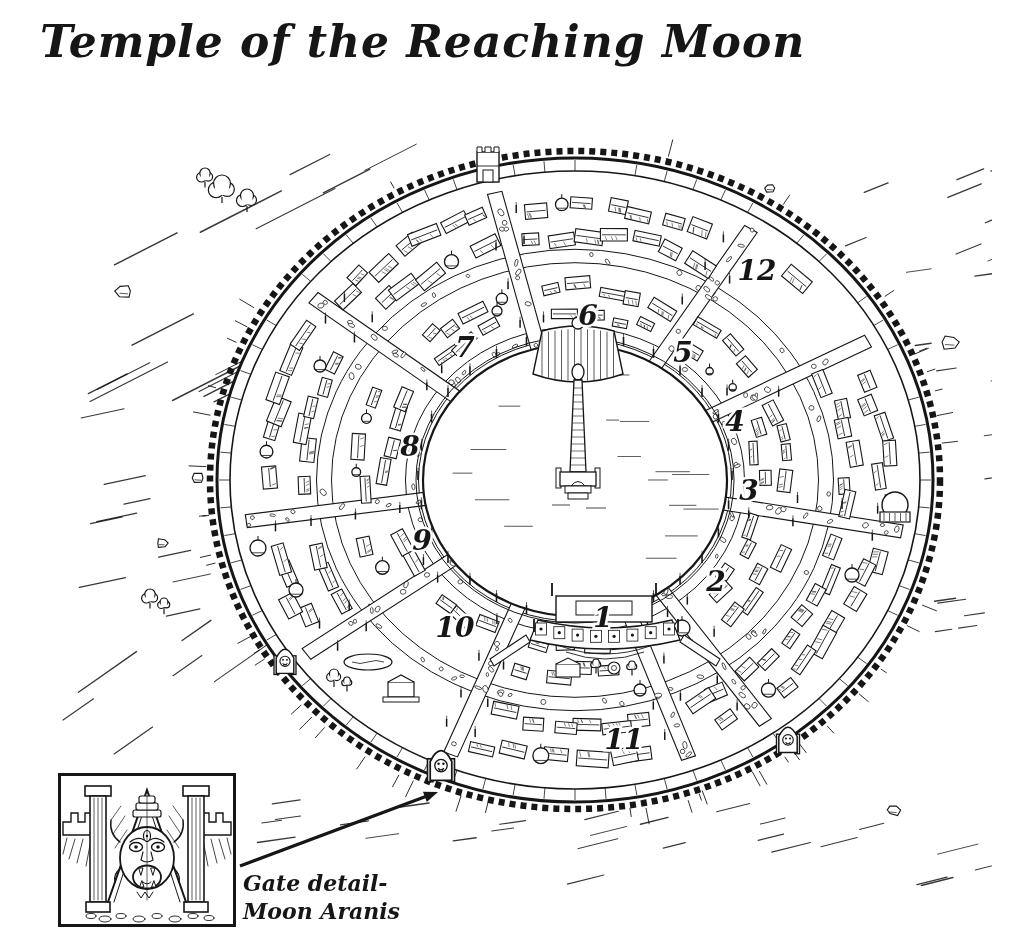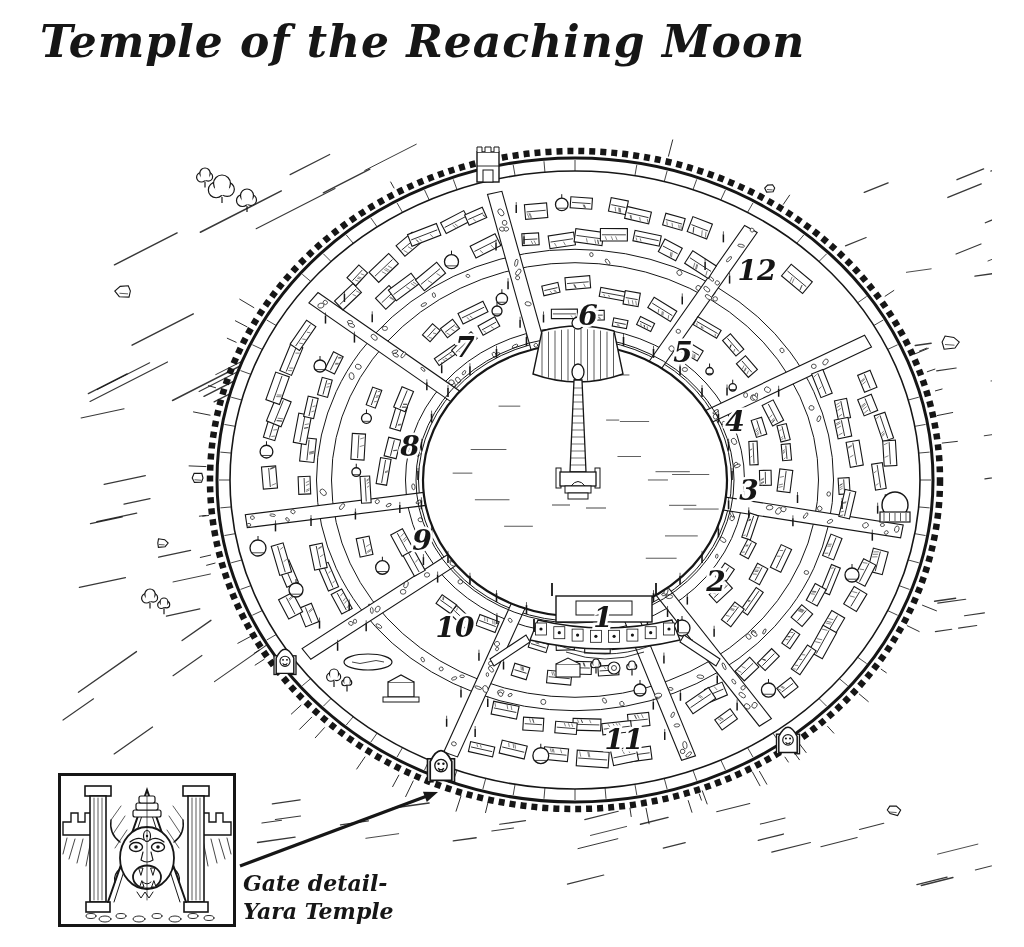--- a/index.html
+++ b/index.html
@@ -1880,16 +1880,16 @@
           <ellipse cx="114" cy="143" rx="6" ry="3" fill="#fff"></ellipse>
           <ellipse cx="132" cy="140" rx="5" ry="2.5" fill="#fff"></ellipse>
           <ellipse cx="148" cy="142" rx="5" ry="2.5" fill="#fff"></ellipse>
         </g>
       </g>
     </svg>
   </div>
 
   <div class="caption">
     <div>Gate detail-</div>
-    <div>Yara Temple</div>
+    <div>Moon Aranis</div>
   </div>
 
 </div>
 
 </body></html>

